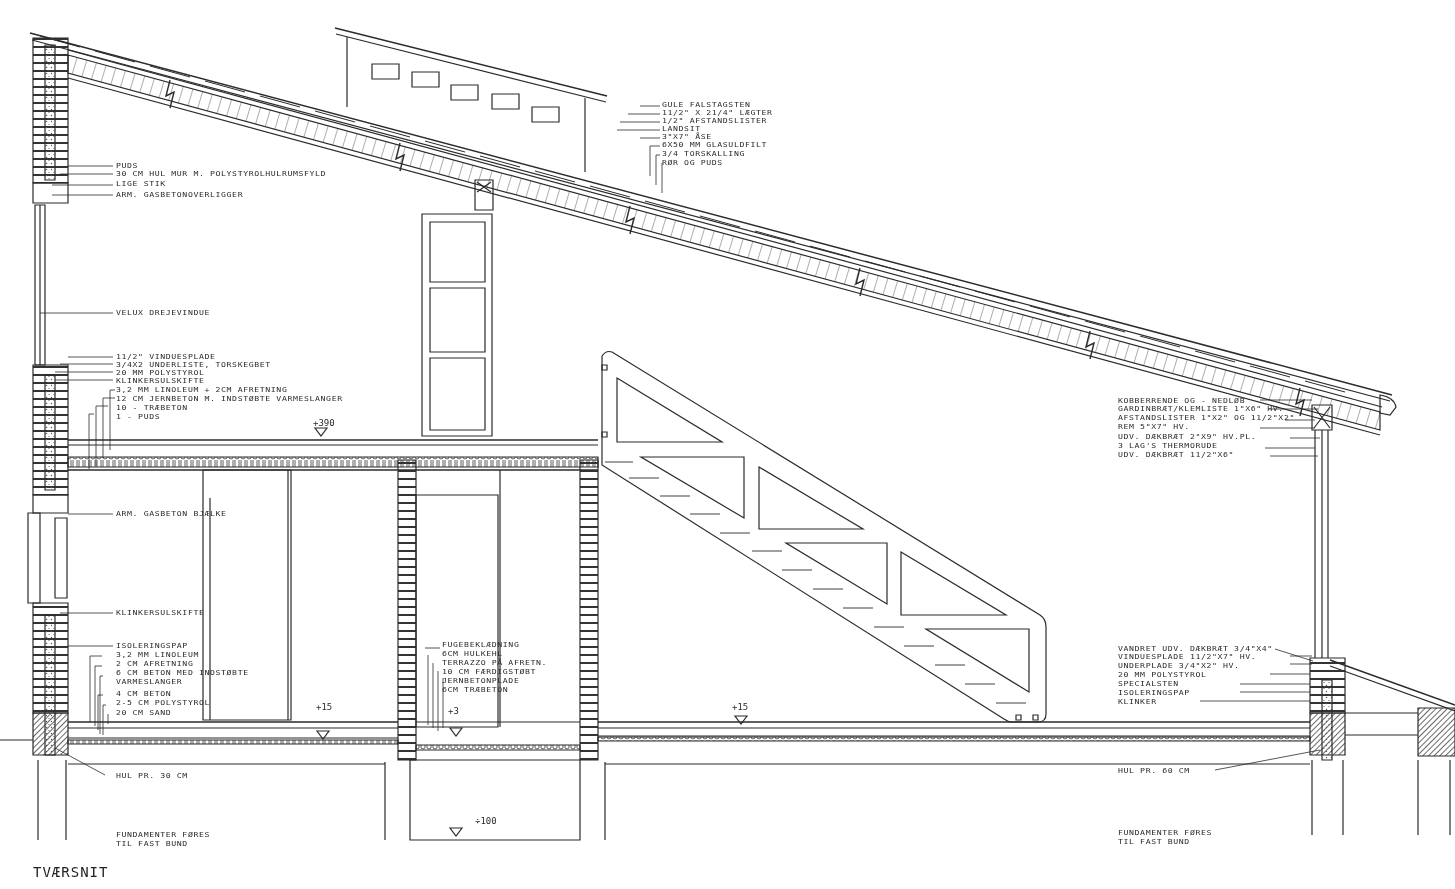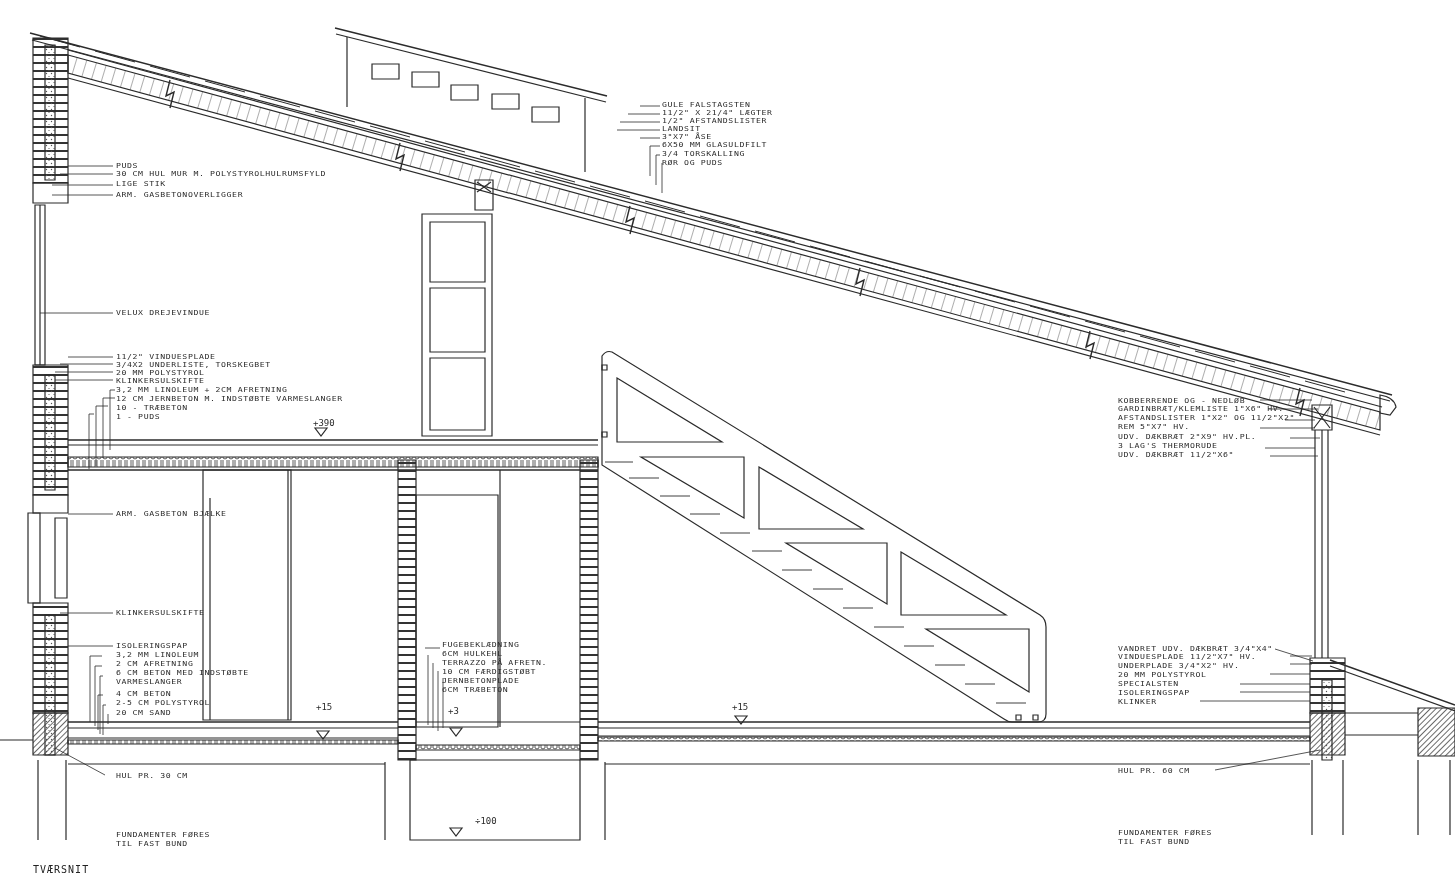--- a/index.html
+++ b/index.html
@@ -1,20 +1,20 @@
 <!DOCTYPE html>
 <html><head>
 <meta charset="utf-8">
 <style>
   html,body{margin:0;padding:0;background:#ffffff;}
   body{width:1455px;height:889px;overflow:hidden;position:relative;font-family:"DejaVu Sans Mono","Liberation Mono",monospace;}
   #drawing{position:absolute;left:0;top:0;width:1455px;height:889px;}
   .lbl{position:absolute;font-family:"DejaVu Sans Mono","Liberation Mono",monospace;font-size:8.2px;letter-spacing:0.6px;color:#2b2b2b;white-space:nowrap;line-height:9px;text-transform:uppercase;transform:scaleY(0.82);transform-origin:left top;}
   .lvl{position:absolute;font-family:"DejaVu Sans Mono","Liberation Mono",monospace;font-size:9px;color:#2b2b2b;white-space:nowrap;}
-  .title{position:absolute;font-family:"DejaVu Sans Mono","Liberation Mono",monospace;font-size:10px;letter-spacing:1px;color:#222;}
+  .title{position:absolute;font-family:"DejaVu Sans Mono","Liberation Mono",monospace;font-size:14px;letter-spacing:1px;color:#222;}
   svg line,svg polyline,svg path,svg rect,svg polygon{vector-effect:non-scaling-stroke;}
 </style>
 </head>
 <body>
 
 <svg id="drawing" viewBox="0 0 1455 889" xmlns="http://www.w3.org/2000/svg">
   <defs>
     <pattern id="hatch" width="4" height="4" patternUnits="userSpaceOnUse" patternTransform="rotate(45)">
       <line x1="0" y1="0" x2="0" y2="4" stroke="#444" stroke-width="1.6"></line>
     </pattern>

